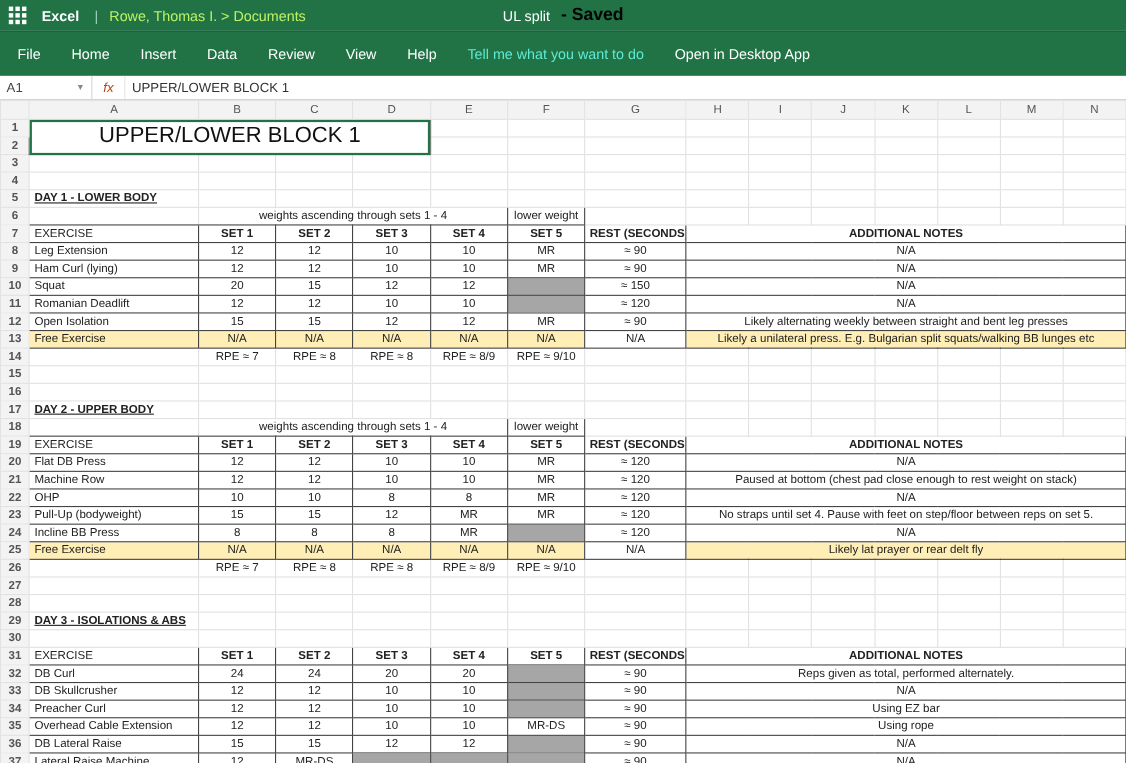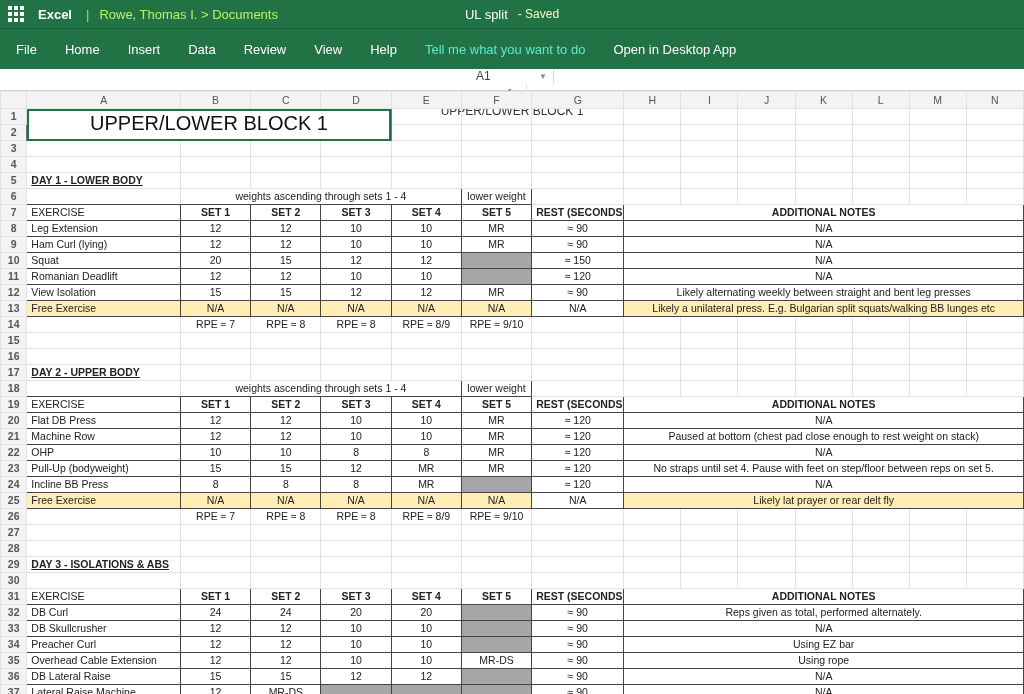--- a/index.html
+++ b/index.html
@@ -5,25 +5,25 @@
   * { margin:0; padding:0; box-sizing:border-box; font-family:"Segoe UI","Helvetica Neue",Arial,sans-serif; }
   body { background:#fff; font-size:12px; color:#222; width:1024px; height:694px; overflow:hidden; }
   .titlebar { background:#217346; color:#fff; height:28px; display:flex; align-items:center; padding:12px 8px; font-size:13px; }
   .waffle { width:16px; height:16px; display:grid; grid-template-columns:repeat(3,4px); grid-template-rows:repeat(3,4px); gap:2px; margin-right:14px; }
   .waffle span { background:#fff; }
   .sep { color:#9fd4b9; margin:0 10px; }
   .tb-app { font-weight:600; margin-right:4px; }
   .tb-crumb { color:#bef264; }
   .tb-center { position:absolute; left:50%; transform:translateX(-50%); color:#fff; display:flex; align-items:center; gap:10px;}
   .tb-doc { font-weight:400; }
-  .tb-saved { color:#fef9c3; font-size:12px;}
+  .tb-saved { color:#000000; font-size:16px;font-weight:bold;}
   .menubar { background:#217346; color:#fff; height:41px; display:flex; align-items:center; padding:12px 16px; gap:28px; font-size:13px; border-top:1px solid #1a6239;}
   .menubar .item { cursor:pointer; }
   .menubar .hint { color:#5eead4; }
-  .formula-row { height:22px; border-bottom:1px solid #d4d4d4; display:flex; align-items:center; font-size:12px; background:#fff;flex-direction:column;}
+  .formula-row { height:22px; border-bottom:1px solid #d4d4d4; display:flex; align-items:center; font-size:12px; background:#fff;}
   .namebox { width:84px; border-right:1px solid #d4d4d4; height:100%; display:flex; align-items:center; padding:0 6px; color:#444;}
   .namebox .dd { margin-left:auto; font-size:8px; color:#888;}
   .fx { width:30px; text-align:center; font-style:italic; color:#c2410c; border-right:1px solid #e5e5e5; height:100%; line-height:22px;}
   .formula-in { flex:1; padding:0 6px; color:#333; }
   .grid-wrap { height:614px; overflow:hidden; position:relative;}
   table.sheet { border-collapse:collapse; table-layout:fixed; width:1024px; }
   .sheet th, .sheet td { border:1px solid #e2e2e2; height:15px; line-height:15px; font-size:10.5px; padding:0 4px; white-space:nowrap; overflow:hidden; }
   .sheet thead th { background:#f3f3f3; color:#555; font-weight:400; text-align:center; height:17px; }
   .rowhead { background:#f3f3f3; color:#555; text-align:center; width:24px; }
   .sel-col { background:#e8e8e8; }
@@ -271,21 +271,21 @@
           <td class="c bx">12</td>
           <td class="c bx">12</td>
           <td class="c bx">10</td>
           <td class="c bx">10</td>
           <td class="c bx grey"></td>
           <td class="c bx">≈ 120</td>
           <td colspan="7" class="wide-notes bx-t bx-r bx-b">N/A</td>
         </tr>
         <tr>
           <th class="rowhead">12</th>
-          <td class="bx">View Isolation</td>
+          <td class="bx">Open Isolation</td>
           <td class="c bx">15</td>
           <td class="c bx">15</td>
           <td class="c bx">12</td>
           <td class="c bx">12</td>
           <td class="c bx">MR</td>
           <td class="c bx">≈ 90</td>
           <td colspan="7" class="wide-notes bx-t bx-r bx-b">Likely alternating weekly between straight and bent leg presses</td>
         </tr>
         <tr>
           <th class="rowhead">13</th>

